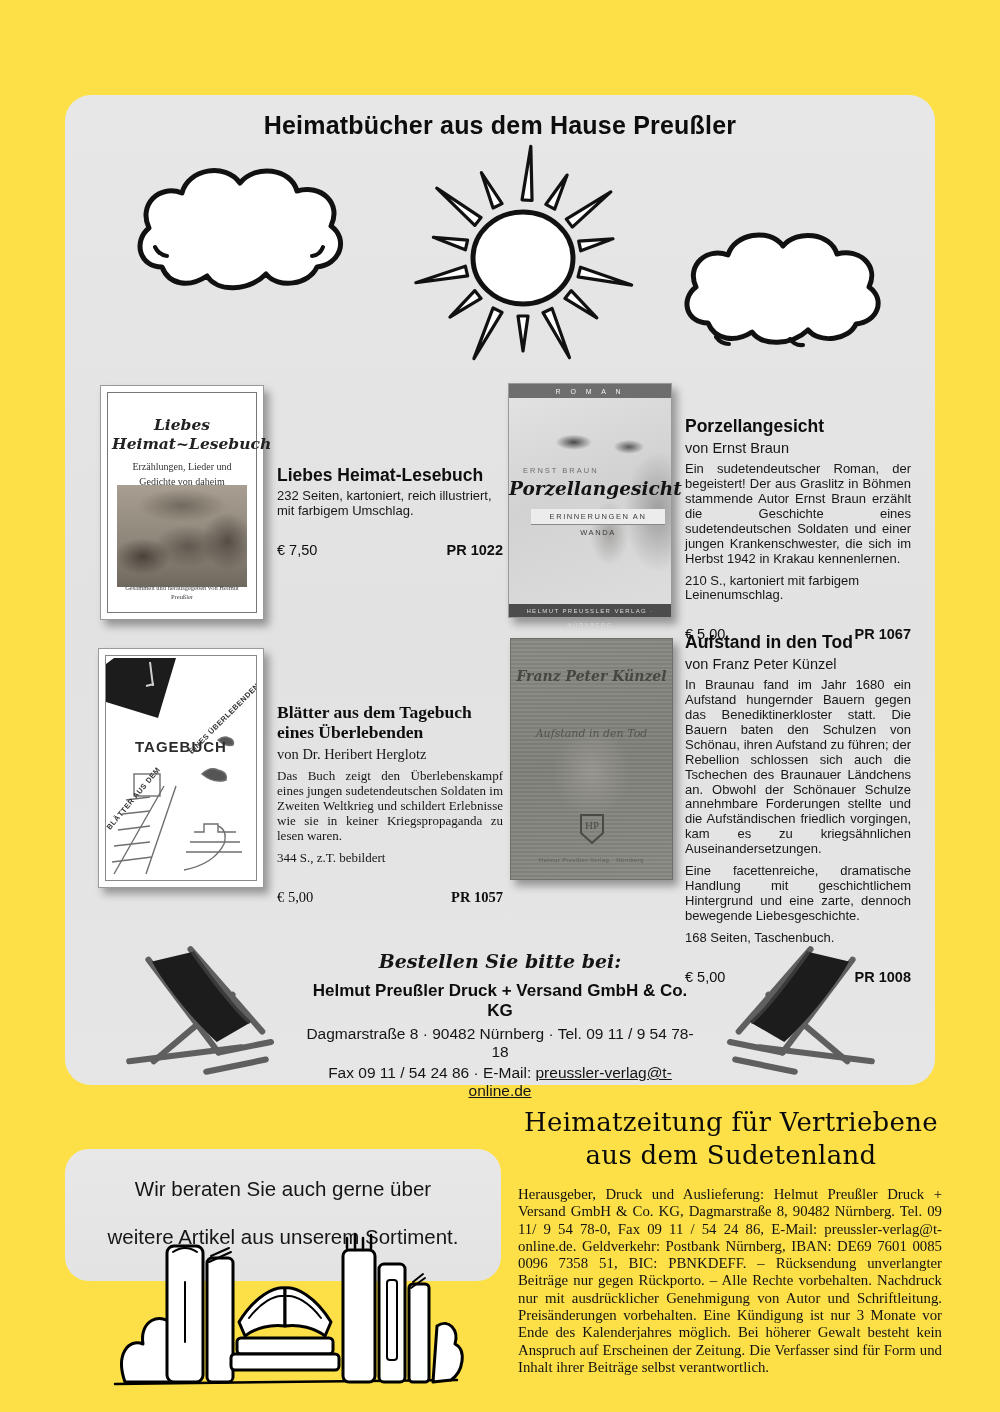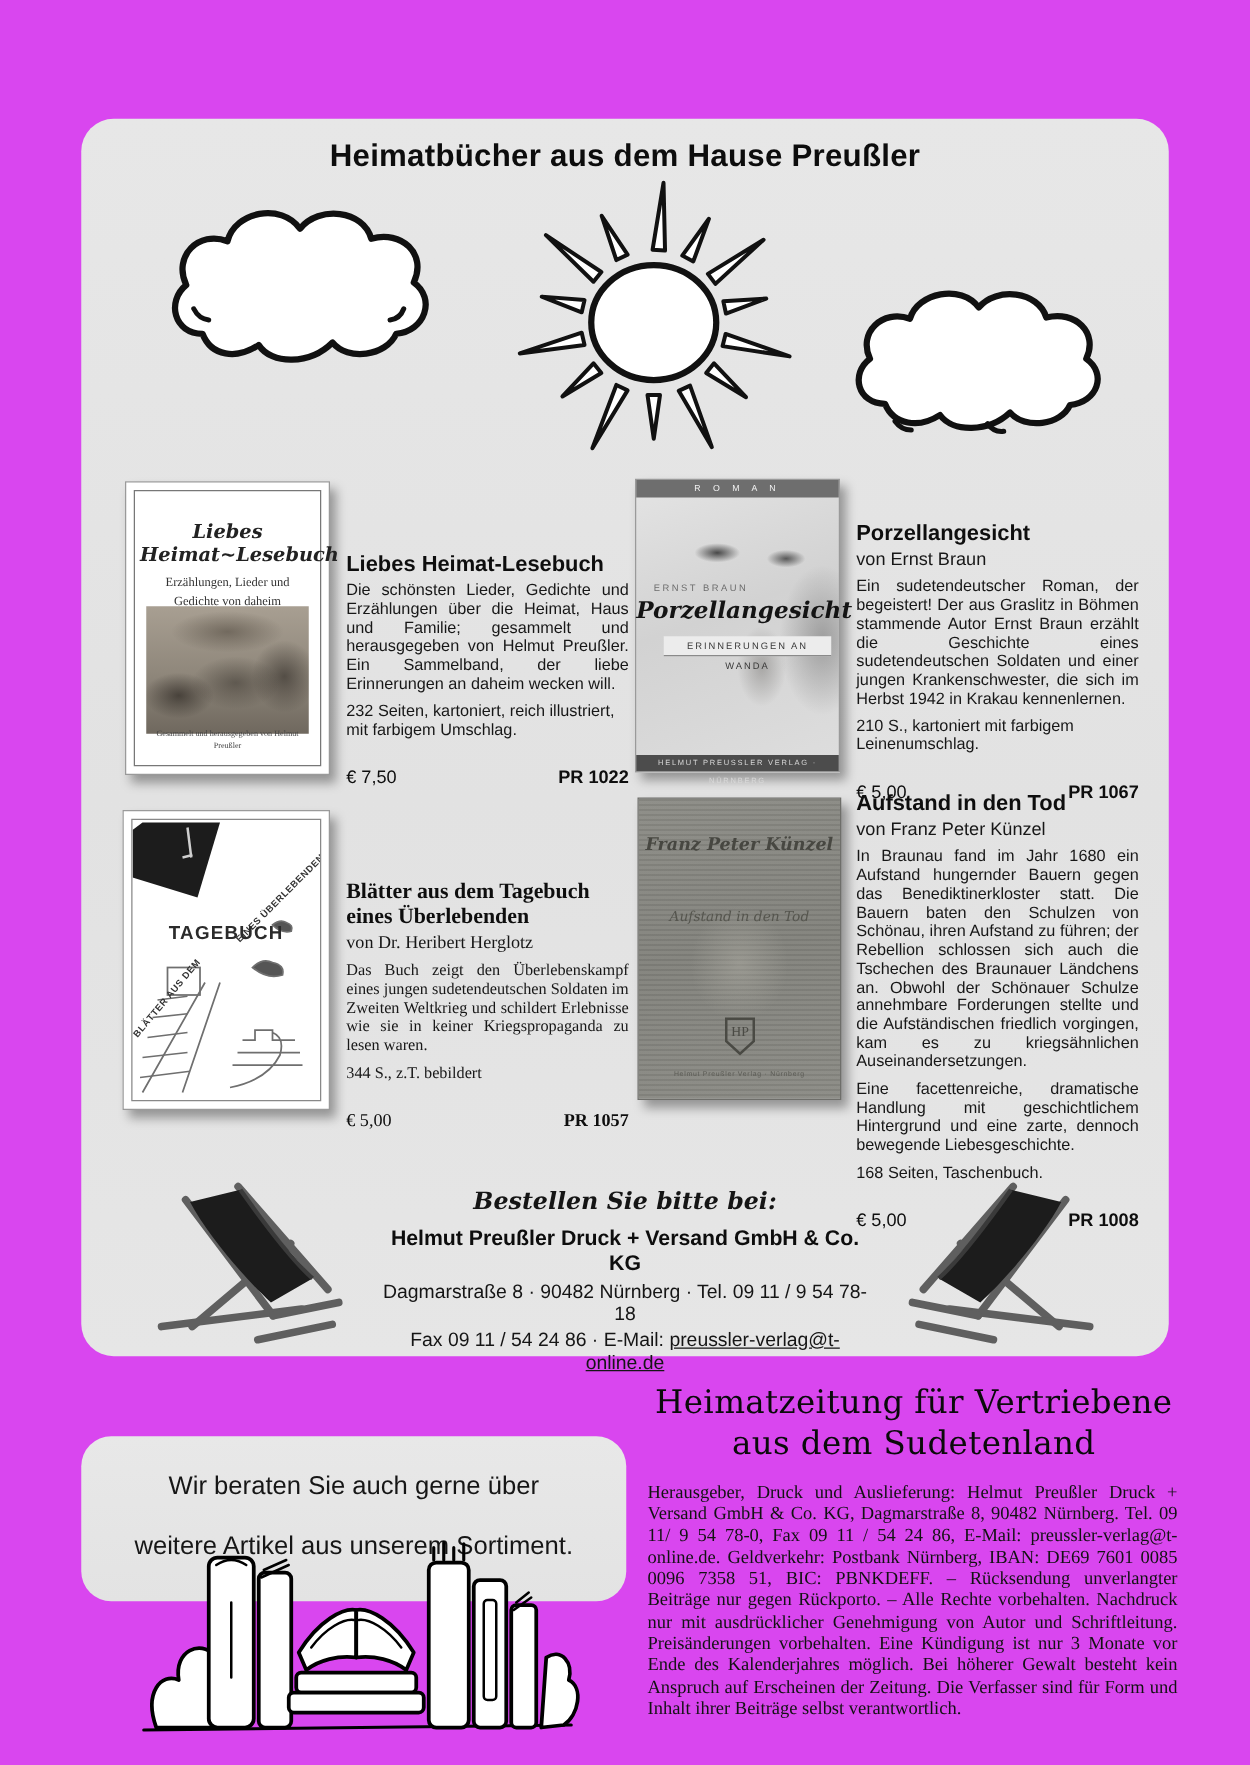--- a/index.html
+++ b/index.html
@@ -1,16 +1,16 @@
 <!DOCTYPE html>
 <html><head>
 <meta charset="utf-8">
 <style>
   html,body{margin:0;padding:0;background:#fff;}
-  .page{position:relative;width:1000px;height:1412px;background:#d946ef;overflow:hidden;
+  .page{position:relative;width:1000px;height:1412px;background:#fde047;overflow:hidden;
         font-family:"Liberation Sans",sans-serif;color:#111;}
 
   
   .panel{position:absolute;left:65px;top:95px;width:870px;height:990px;
          background:linear-gradient(180deg,#e7e7e7 0%,#e2e2e2 55%,#e6e6e6 100%);
          border-radius:26px;}
   .page-title{position:absolute;left:0;top:16px;width:100%;text-align:center;
               font-size:25px;font-weight:bold;letter-spacing:.2px;color:#0d0d0d;}
 
   
@@ -79,21 +79,21 @@
              font-size:14px;line-height:1.6;color:#474741;}
   .c4-title{position:absolute;top:88px;left:0;right:0;text-align:center;
             font-family:"DejaVu Serif",serif;font-style:italic;
             font-size:11px;color:#55554e;}
   .c4-logo{position:absolute;bottom:34px;left:50%;transform:translateX(-50%);width:26px;height:32px;}
   .c4-pub{position:absolute;bottom:16px;left:0;right:0;text-align:center;
           font-size:5.5px;letter-spacing:.6px;color:#5a5a54;}
 
   
   .bt{position:absolute;width:226px;}
-  .bt1{left:212px;top:347px;}
+  .bt1{left:212px;top:371px;}
   .bt2{left:620px;top:322px;}
   .bt3{left:212px;top:608px;font-family:Liberation Serif, serif;}
   .bt4{left:620px;top:538px;}
   .book-title{font-size:17.5px;font-weight:bold;line-height:1.14;margin:0 0 3px;color:#0e0e0e;}
   .book-author{font-size:14.5px;margin:0 0 6px;color:#171717;}
   .book-body{font-size:13px;line-height:1.15;text-align:justify;margin:0 0 7px;color:#171717;}
   .book-details{font-size:13px;line-height:1.15;margin:0 0 3px;color:#171717;}
   .price-row{display:flex;justify-content:space-between;align-items:baseline;
              font-size:14.5px;margin-top:23px;color:#0e0e0e;}
   .price-code{font-weight:bold;}
@@ -168,21 +168,20 @@
       <div class="c1-frame">
         <div class="c1-title">Liebes Heimat~Lesebuch</div>
         <div class="c1-sub">Erzählungen, Lieder und Gedichte von daheim</div>
         <div class="c1-img"></div>
         <div class="c1-footer">Gesammelt und herausgegeben von Helmut Preußler</div>
       </div>
     </div>
 
     <div class="bt bt1">
       <p class="book-title">Liebes Heimat-Lesebuch</p>
-      <p class="book-body">Die schönsten Lieder, Gedichte und Erzählungen über die Heimat, Haus und Familie; gesammelt und herausgegeben von Helmut Preußler. Ein Sammelband, der liebe Erinnerungen an daheim wecken will.</p>
       <p class="book-details">232 Seiten, kartoniert, reich illustriert, mit farbigem Umschlag.</p>
       <div class="price-row">
         <span class="price-value">€ 7,50</span>
         <span class="price-code">PR 1022</span>
       </div>
     </div>
 
     <div class="cover cover2">
       <div class="c2-genre">R O M A N</div>
       <div class="c2-author">ERNST BRAUN</div>

